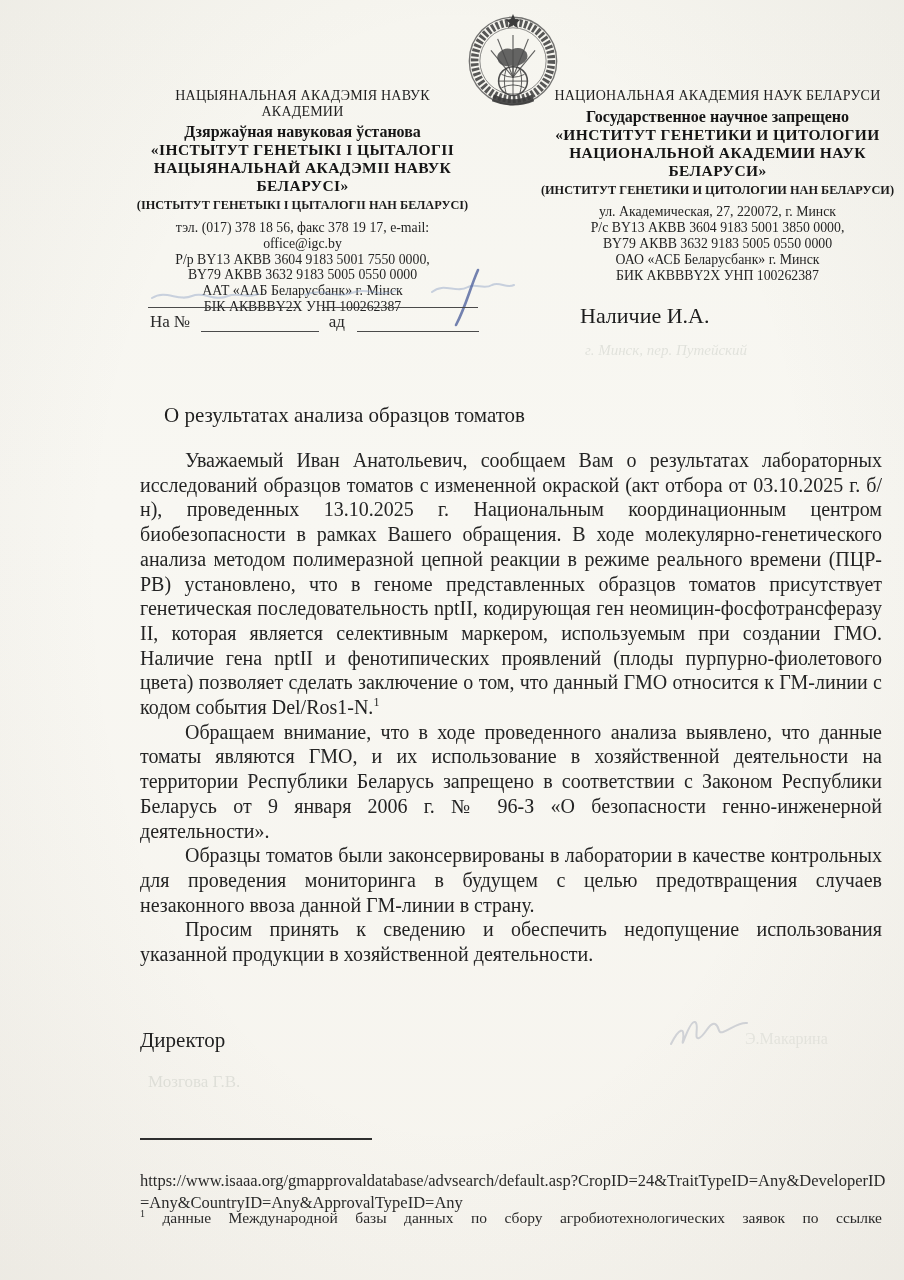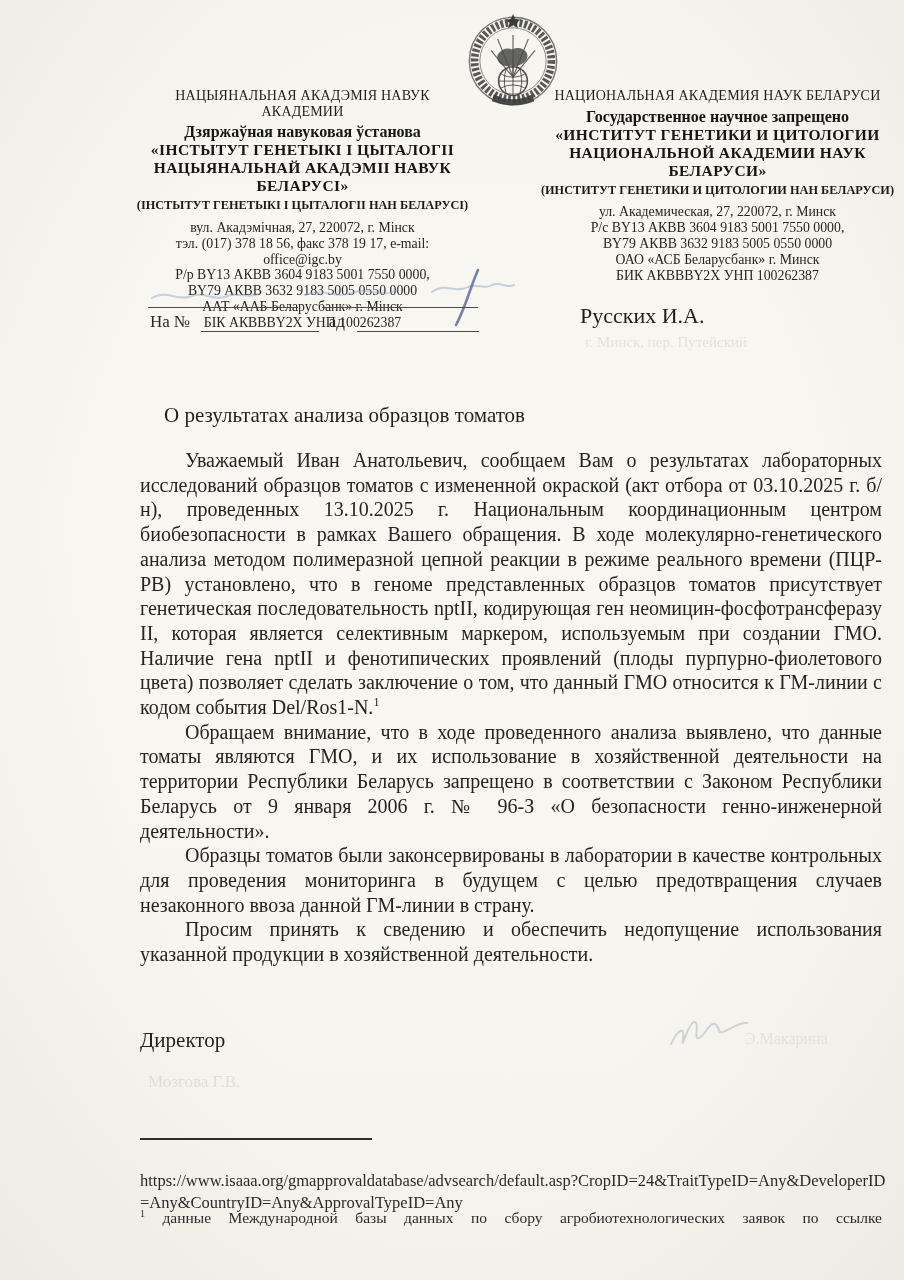--- a/index.html
+++ b/index.html
@@ -58,39 +58,38 @@
   </svg>
 
   <div class="abs hdr-col" style="left:135px;top:88px;width:335px;">
     <div class="hdr-academy">НАЦЫЯНАЛЬНАЯ АКАДЭМІЯ НАВУК АКАДЕМИИ</div>
     <div class="hdr-orgtype">Дзяржаўная навуковая ўстанова</div>
     <div class="hdr-name">«ІНСТЫТУТ ГЕНЕТЫКІ І ЦЫТАЛОГІІ</div>
     <div class="hdr-name">НАЦЫЯНАЛЬНАЙ АКАДЭМІІ НАВУК</div>
     <div class="hdr-name">БЕЛАРУСІ»</div>
     <div class="hdr-short">(ІНСТЫТУТ ГЕНЕТЫКІ І ЦЫТАЛОГІІ НАН БЕЛАРУСІ)</div>
     <div class="hdr-addr">
-      <div>вул. Акадэмічная, 27, 220072, г. Мінск</div>
       <div>тэл. (017) 378 18 56, факс 378 19 17, e-mail: office@igc.by</div>
       <div>Р/р BY13 АКВВ 3604 9183 5001 7550 0000,</div>
       <div>BY79 АКВВ 3632 9183 5005 0550 0000</div>
       <div>ААТ «ААБ Беларусбанк» г. Мінск</div>
       <div>БІК АКВВBY2X  УНП 100262387</div>
     </div>
   </div>
 
   <div class="abs hdr-col" style="left:540px;top:88px;width:355px;">
     <div class="hdr-academy">НАЦИОНАЛЬНАЯ АКАДЕМИЯ НАУК БЕЛАРУСИ</div>
     <div class="hdr-orgtype">Государственное научное запрещено</div>
     <div class="hdr-name">«ИНСТИТУТ ГЕНЕТИКИ И ЦИТОЛОГИИ</div>
     <div class="hdr-name">НАЦИОНАЛЬНОЙ АКАДЕМИИ НАУК</div>
     <div class="hdr-name">БЕЛАРУСИ»</div>
     <div class="hdr-short">(ИНСТИТУТ ГЕНЕТИКИ И ЦИТОЛОГИИ НАН БЕЛАРУСИ)</div>
     <div class="hdr-addr">
       <div>ул. Академическая, 27, 220072, г. Минск</div>
-      <div>Р/с BY13 АКВВ 3604 9183 5001 7550 0000,</div>
+      <div>Р/с BY13 АКВВ 3604 9183 5001 3850 0000,</div>
       <div>BY79 АКВВ 3632 9183 5005 0550 0000</div>
       <div>ОАО «АСБ Беларусбанк» г. Минск</div>
       <div>БИК АКВВBY2X УНП 100262387</div>
     </div>
   </div>
 
   <svg class="abs" style="left:140px;top:268px;" width="490" height="66" viewBox="0 0 490 66">
     <g fill="none" stroke="#8ea2c6" stroke-width="2" opacity="0.45" stroke-linecap="round">
       <path d="M12,30 c14,-9 26,4 40,-2 c12,-5 22,6 36,0 c10,-4 20,3 30,-2"></path>
       <path d="M165,27 c18,-8 30,5 50,-3 c14,-5 26,7 42,-2"></path>
@@ -106,22 +105,22 @@
     <span class="underline" style="width:156px;"></span>
   </div>
 
   <div class="abs ref-row" style="left:150px;top:312px;">
     <span>На №</span>
     <span class="underline" style="width:118px;margin:0 6px;"></span>
     <span>ад</span>
     <span class="underline" style="width:122px;margin-left:8px;"></span>
   </div>
 
-  <div class="abs recipient" style="left:580px;top:303px;">Русских И.А.</div>
-  <div class="abs ghost" style="left:585px;top:334px;font-size:15px;">г. Минск, пер. Путейский</div>
+  <div class="abs recipient" style="left:580px;top:303px;">Наличие И.А.</div>
+  <div class="abs ghost" style="left:585px;top:342px;font-size:15px;font-style:italic;">г. Минск, пер. Путейский</div>
 
   <div class="abs subject" style="left:164px;top:403px;">О результатах анализа образцов томатов</div>
 
   <div class="abs body-text" style="left:140px;top:448px;">
     <p><span>Уважаемый Иван Анатольевич, сообщаем Вам о результатах лабораторных исследований образцов томатов с измененной окраской (акт отбора от 03.10.2025 г. б/н), проведенных 13.10.2025 г. Национальным координационным центром биобезопасности в рамках Вашего обращения. В ходе молекулярно-генетического анализа методом полимеразной цепной реакции в режиме реального времени (ПЦР-РВ) установлено, что в геноме представленных образцов томатов присутствует генетическая последовательность nptII, кодирующая ген неомицин-фосфотрансферазу II, которая является селективным маркером, используемым при создании ГМО. Наличие гена nptII и фенотипических проявлений (плоды пурпурно-фиолетового цвета) позволяет сделать заключение о том, что данный ГМО относится к ГМ-линии с кодом события Del/Ros1-N.</span><sup>1</sup></p>
     <p><span>Обращаем внимание, что в ходе проведенного анализа выявлено, что данные томаты являются ГМО, и их использование в хозяйственной деятельности на территории Республики Беларусь запрещено в соответствии с Законом Республики Беларусь от 9 января 2006 г. № 96-З «О безопасности генно-инженерной деятельности».</span></p>
     <p><span>Образцы томатов были законсервированы в лаборатории в качестве контрольных для проведения мониторинга в будущем с целью предотвращения случаев незаконного ввоза данной ГМ-линии в страну.</span></p>
     <p><span>Просим принять к сведению и обеспечить недопущение использования указанной продукции в хозяйственной деятельности.</span></p>
   </div>
 

